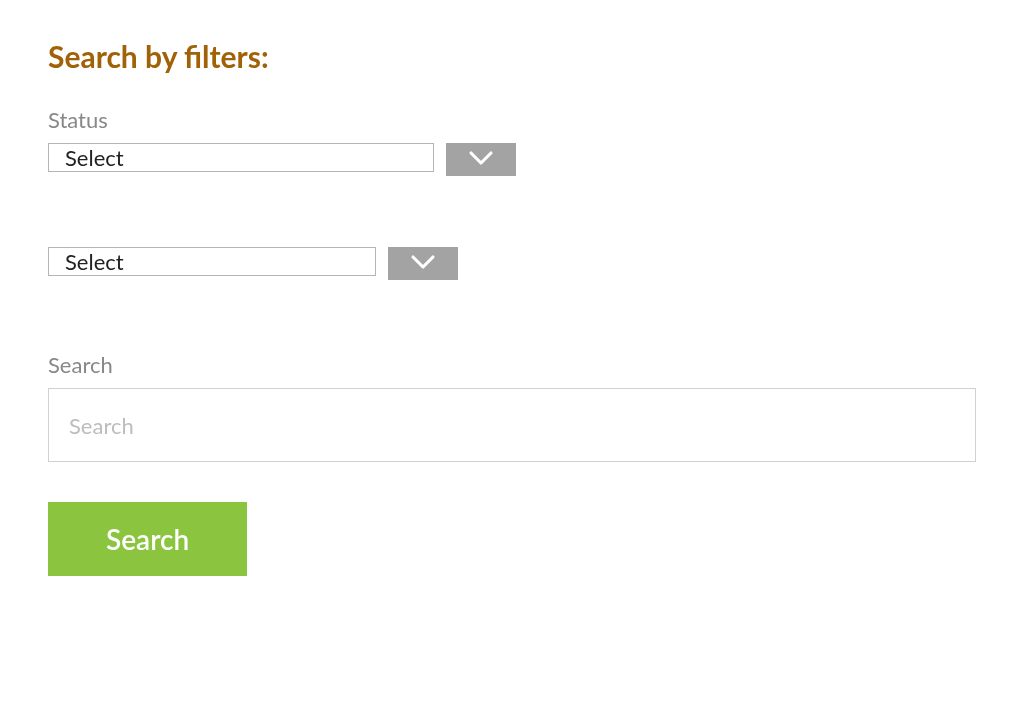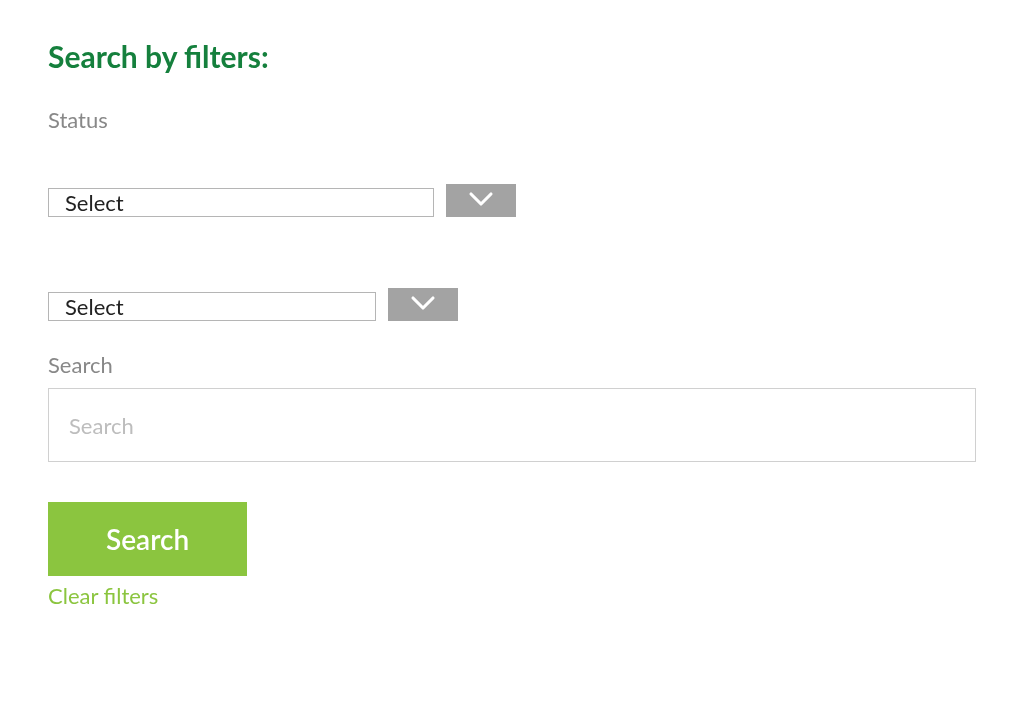--- a/index.html
+++ b/index.html
@@ -10,36 +10,36 @@
     body {
       font-family: 'Lato', 'Helvetica Neue', Helvetica, Arial, sans-serif;
       background: #ffffff;
       width: 1024px;
       height: 721px;
       padding: 38px 48px;
     }
     .page-title {
       font-size: 30px;
       font-weight: 700;
-      color: #15803d;
+      color: #a16207;
       margin-bottom: 32px;
     }
     .field-group {
       margin-bottom: 30px;
     }
     .field-label {
       font-size: 22px;
       color: #888888;
       font-weight: 400;
       margin-bottom: 10px;
       display: block;
     }
     .select-wrapper {
       display: flex;
-      align-items: flex-end;
+      align-items: flex-start;
       height: 74px;
       gap: 12px;
     }
     .select-display {
       border: 1px solid #b5b5b5;
       background: #ffffff;
       display: flex;
       align-items: center;
       padding: 0 16px;
       font-size: 22px;
@@ -133,14 +133,13 @@
   </div>
 </div>
 
 <div class="field-group">
   <label class="field-label">Search</label>
   <input type="text" class="search-input" placeholder="Search" style="">
 </div>
 
 <div class="actions">
   <button class="search-button">Search</button>
-  <a class="clear-link">Clear filters</a>
 </div>
 
 </body></html>

